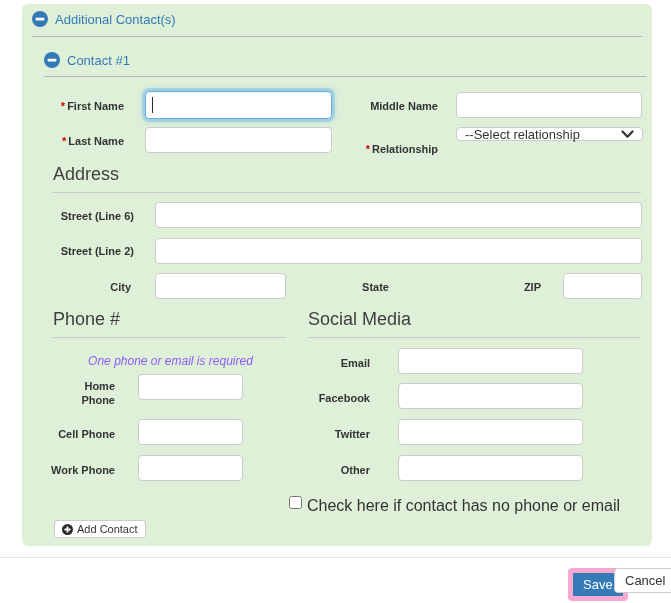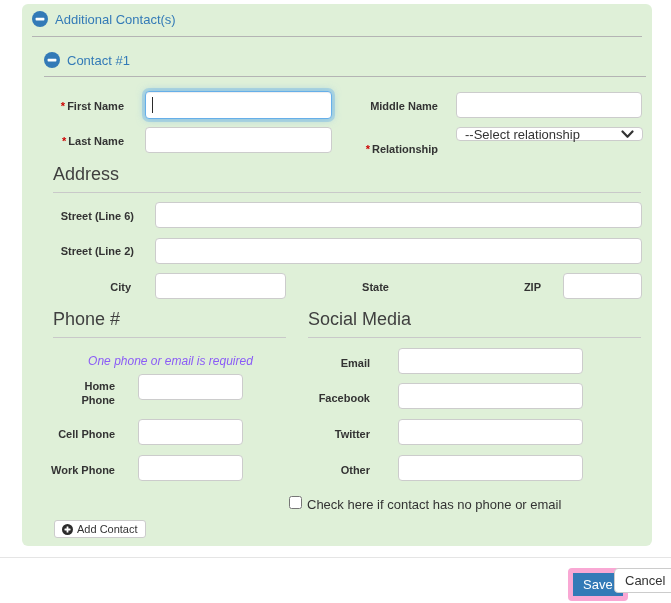--- a/index.html
+++ b/index.html
@@ -33,21 +33,21 @@
          padding:0 8px; justify-content:space-between; }
   .sel .sel-text { white-space:nowrap; overflow:hidden; }
 
   .hint { position:absolute; font-size:12px; font-style:italic; color:#8b5cf6; text-align:center; }
 
   .mini-btn { position:absolute; background:#fff; border:1px solid #ccc; border-radius:3px;
               font-family:"Liberation Sans",sans-serif; font-size:11px; color:#333; padding:2px 7px;
               display:flex; align-items:center; gap:4px; cursor:pointer; }
 
   .cb { position:absolute; width:13px; height:13px; cursor:pointer; }
-  .cb-lbl { position:absolute; font-size:13px; font-weight:400; color:#333; }
+  .cb-lbl { position:absolute; font-size:16px; font-weight:400; color:#333; }
 
   .footer-divider { position:absolute; left:0; top:557px; width:671px; height:1px; background:#e5e5e5; }
   .btn { position:absolute; font-family:"Liberation Sans",sans-serif; font-size:13px; border-radius:4px;
          padding:4px 10px; cursor:pointer; }
   .btn-save { background:#337ab7; border:5px solid #f9a8d4; color:#fff; }
   .btn-cancel { background:#fff; border:1px solid #ccc; color:#333; }
 </style>
 </head>
 <body>
 

